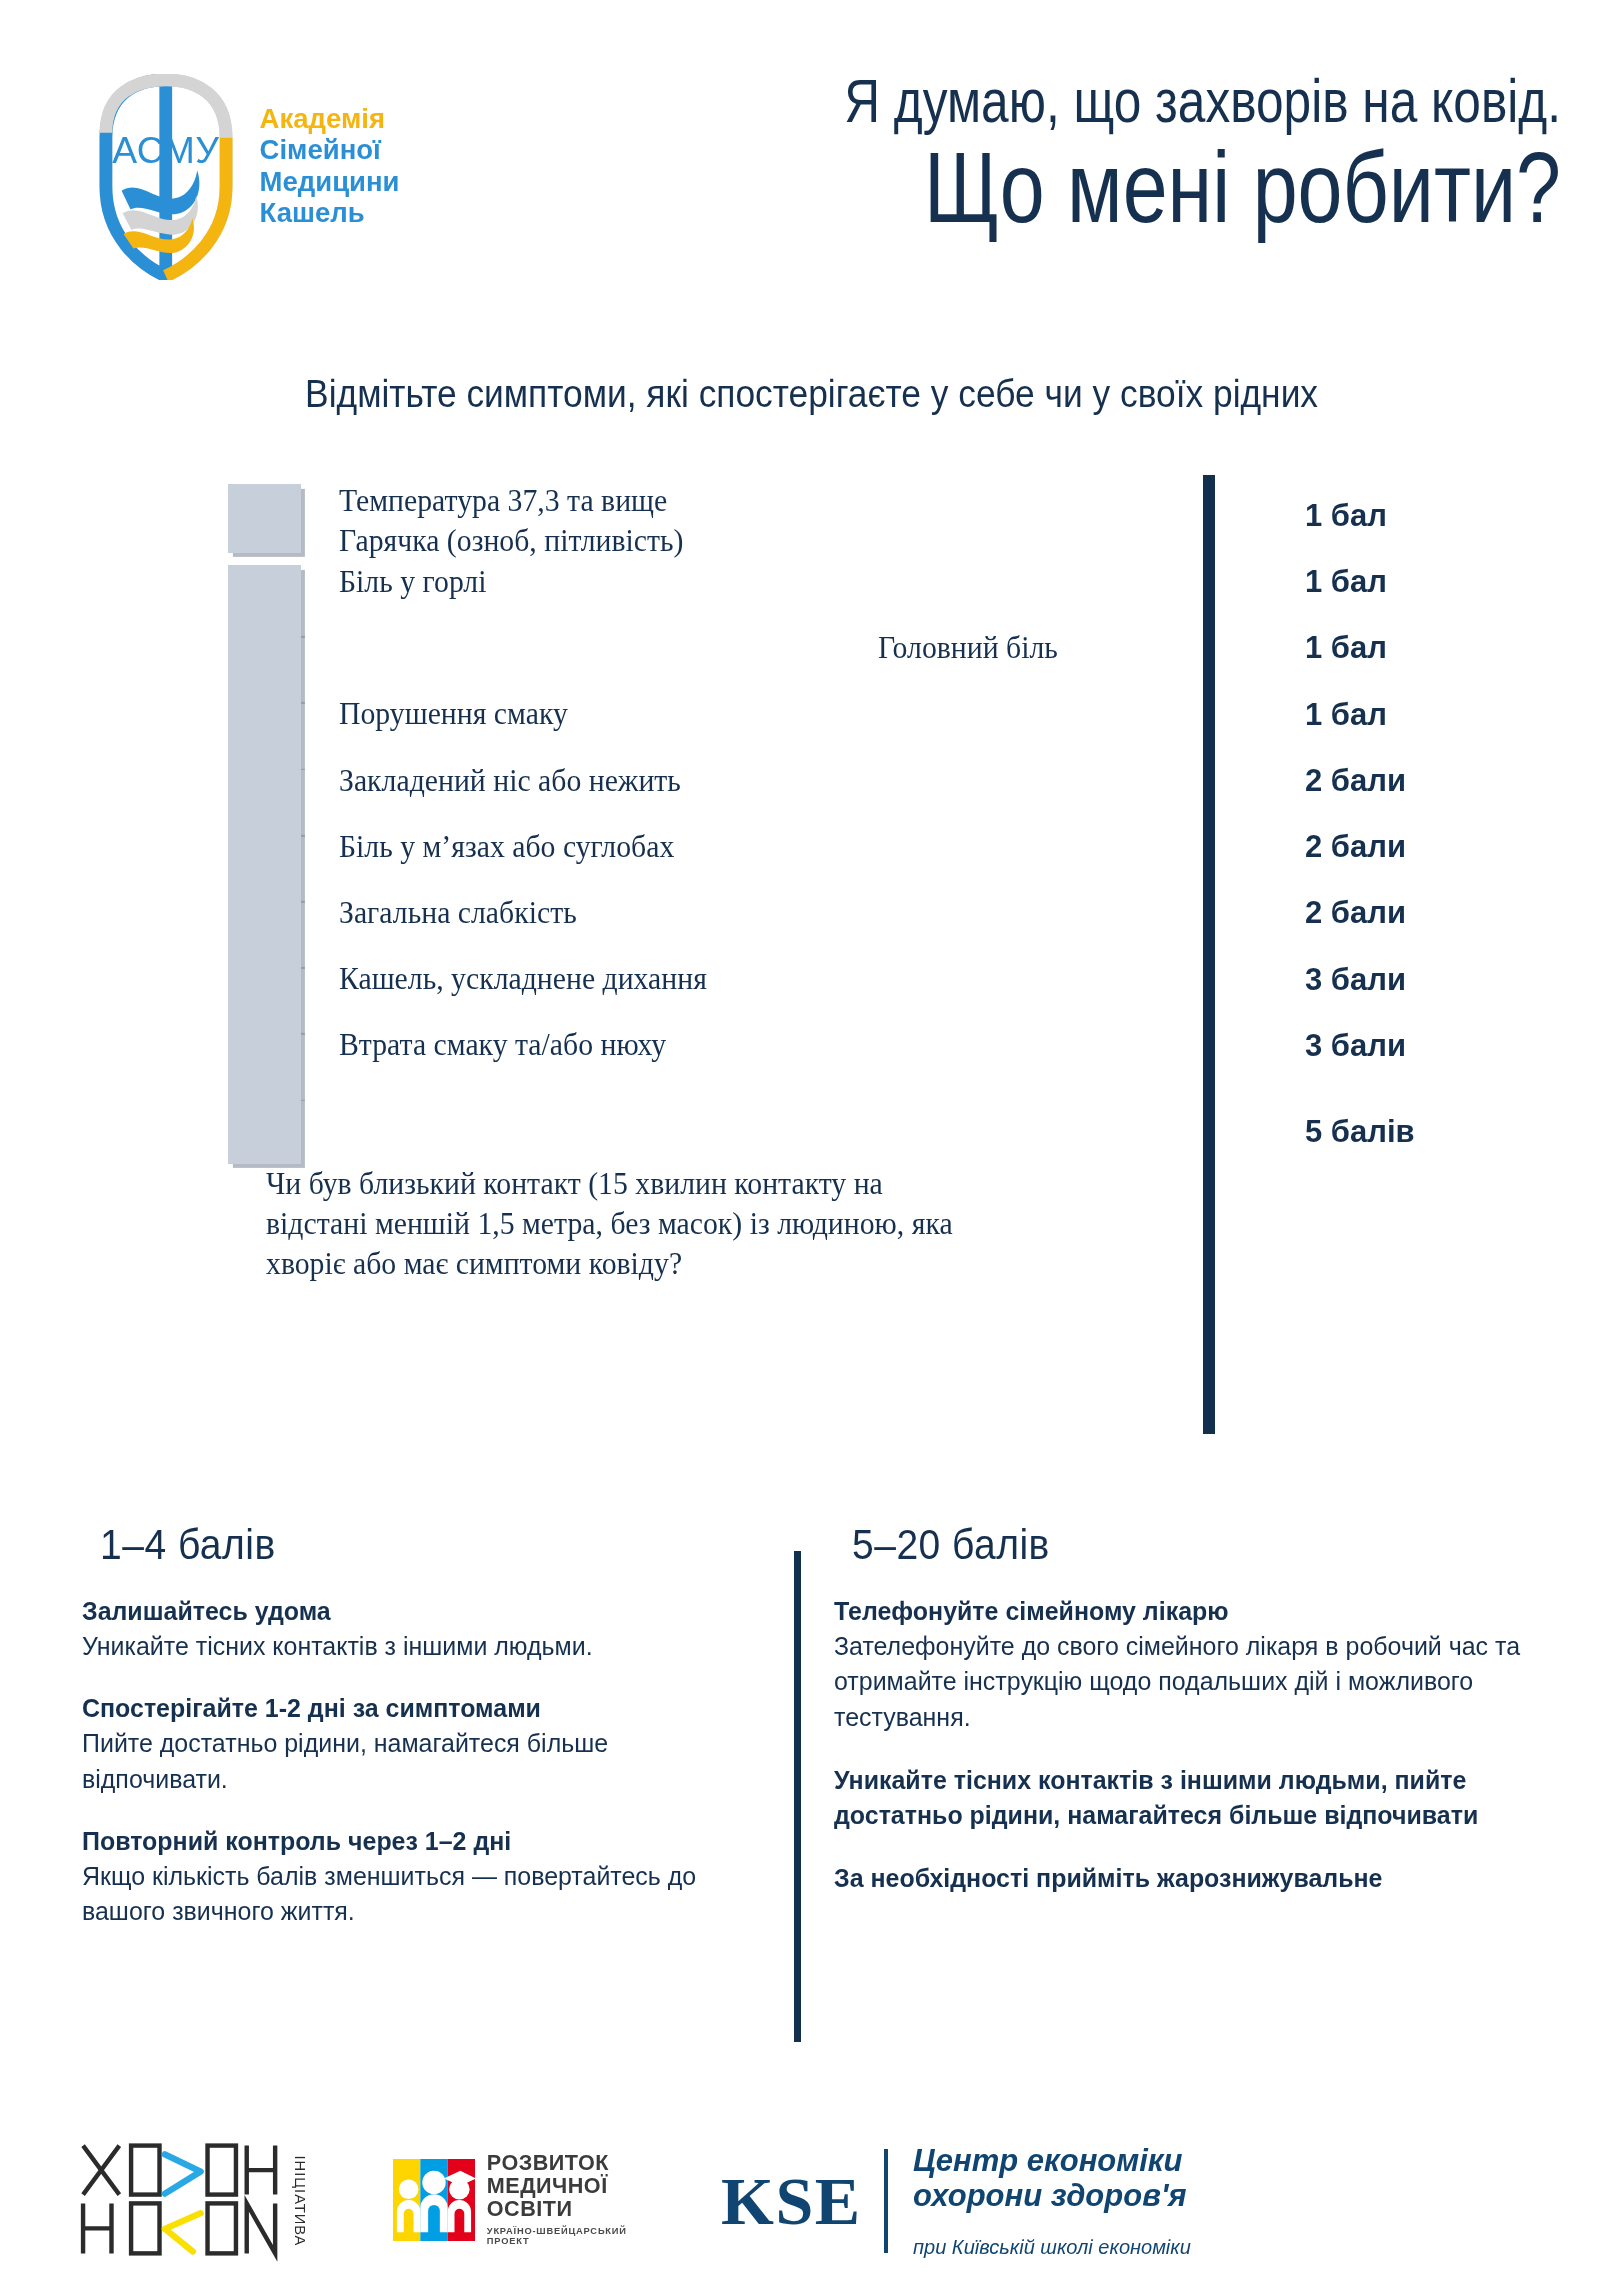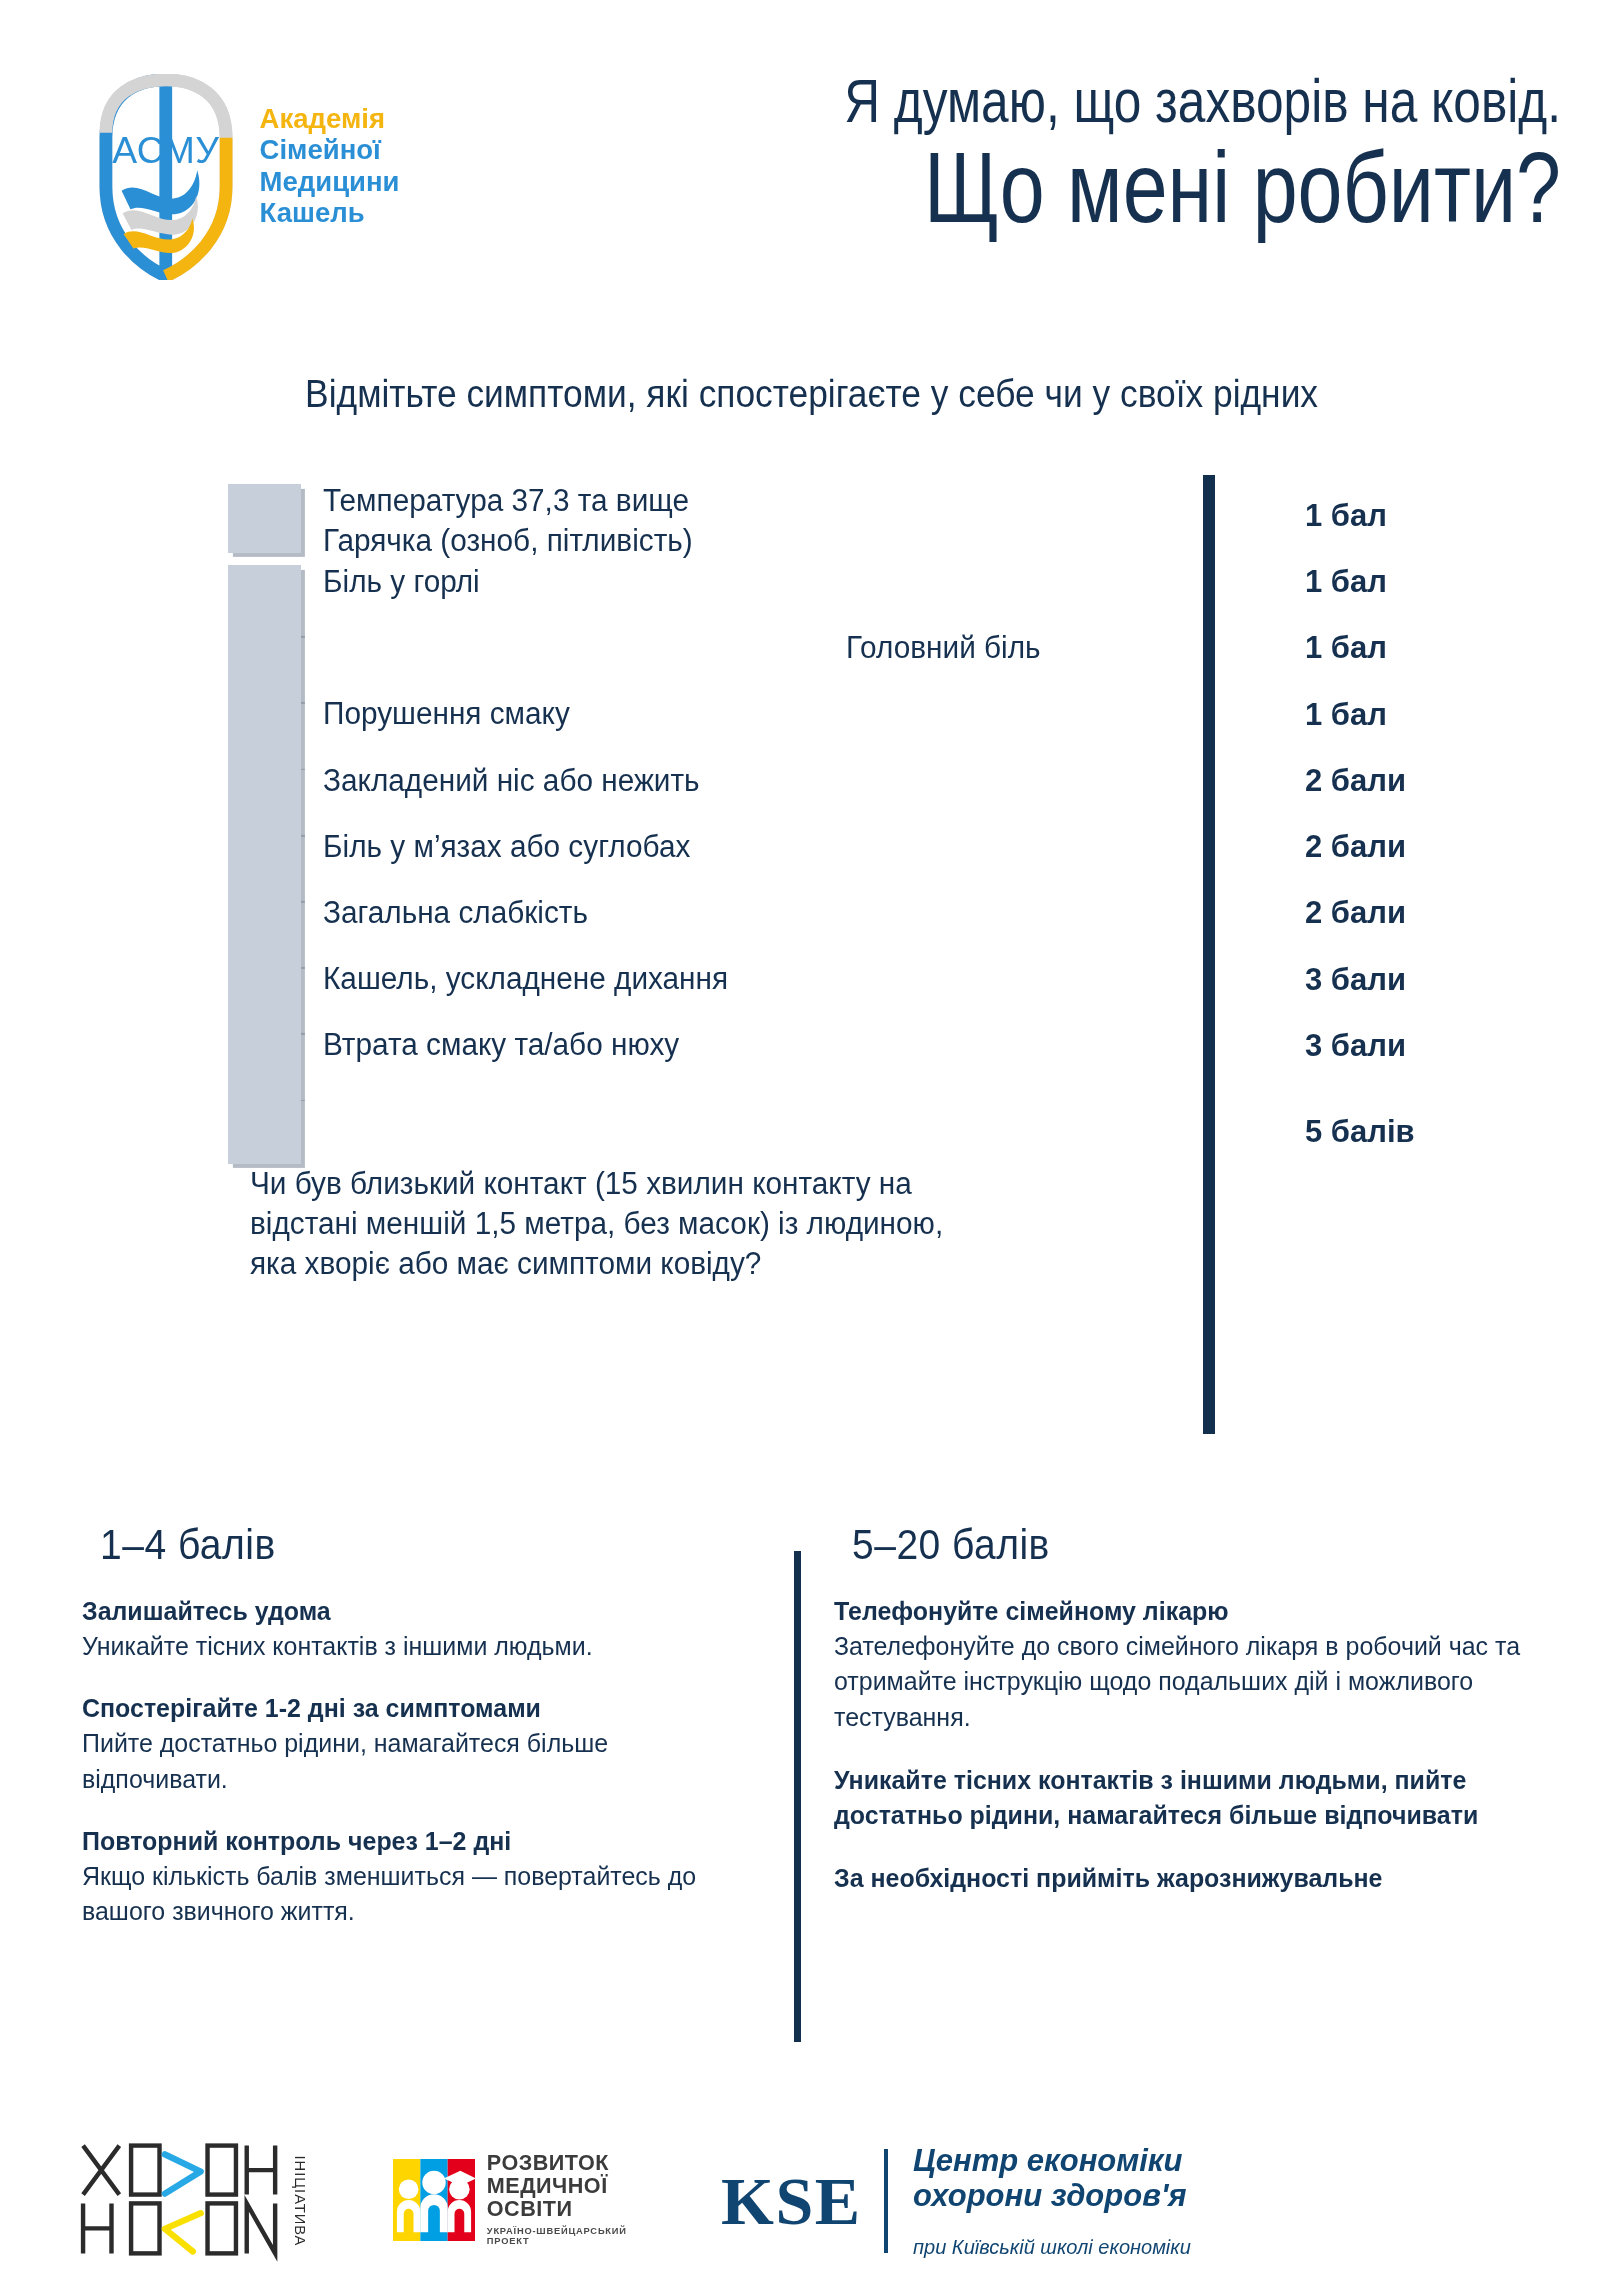--- a/index.html
+++ b/index.html
@@ -117,25 +117,26 @@
   .checkbox {
     flex: 0 0 auto;
     width: 73px;
     height: 69px;
     background: #c7cfda;
     box-shadow: 4.4px 4.4px 0 -0.5px rgba(120,132,148,0.55);
     margin-top: 2.9px;
   }
   .symptom-text {
     flex: 1 1 auto;
-    margin-left: 22px;
+    margin-left: 38px;
     font-size: 31px;
     line-height: 1.30;
     color: #16304f;
     max-width: 726px;
+    font-family: Liberation Serif, serif;
   }
   .symptom-text span { display: inline-block; transform: scaleX(0.96); transform-origin: left center; }
   .symptom-points {
     position: absolute;
     left: 1305px;
     width: 275px;
     font-size: 31px;
     font-weight: 700;
     color: #16304f;
     white-space: nowrap;

